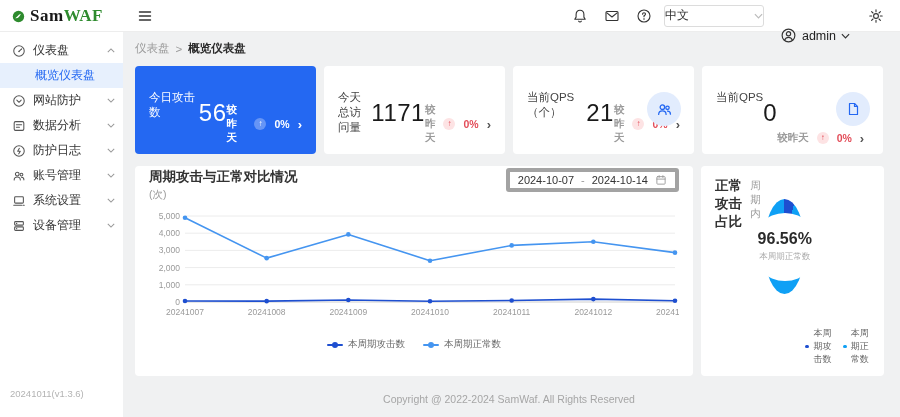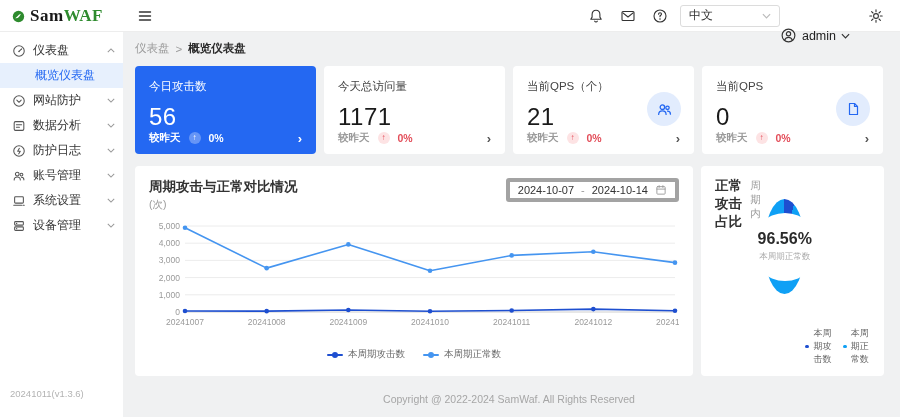--- a/index.html
+++ b/index.html
@@ -10,21 +10,21 @@
   
   .header { height:32px; background:#fff; display:flex; align-items:center; border-bottom:1px solid #ededed; }
   .logo { width:123px; display:flex; align-items:center; gap:5px; padding-left:12px; flex:none; }
   .logo-mark { width:13px; height:13px; flex:none; }
   .logo-text { font-family:"Liberation Serif","DejaVu Serif",serif; font-weight:bold; font-size:17px; letter-spacing:.5px; }
   .logo-sam { color:#1a1a1a; }
   .logo-waf { color:#2e8b2e; }
   .hamburger { margin-left:14px; cursor:pointer; display:flex; align-items:center; }
   .h-spacer { flex:1; }
   .hicon { display:flex; align-items:center; justify-content:center; width:24px; height:24px; margin-right:8px; cursor:pointer; }
-  .lang-select { width:100px; height:22px; border:1px solid #dcdcdc; border-radius:3px; display:flex; align-items:center; padding:0 8px; font-size:12px; color:#333; margin-right:0; cursor:pointer; background:#fff;gap:38px; }
+  .lang-select { width:100px; height:22px; border:1px solid #dcdcdc; border-radius:3px; display:flex; align-items:center; padding:0 0; font-size:12px; color:#333; margin-right:16px; cursor:pointer; background:#fff;gap:38px; }
   .lang-select .lbl { flex:1; }
   .user-chip { display:flex; align-items:center; gap:5px; font-size:12.5px; color:#222; margin-right:14px; cursor:pointer;margin-top:40px; }
   .gear-wrap { margin-right:12px; }
 
   
   .body-row { display:flex; height:385px; }
   .sidebar { width:123px; background:#fff; flex:none; padding-top:6px; position:relative; }
   .nav-item { height:25px; display:flex; align-items:center; gap:7px; padding:0 8px 0 12px; font-size:12px; color:#333; cursor:pointer; }
   .nav-item .nav-label { flex:1; white-space:nowrap; }
   .nav-ic { display:flex; align-items:center; flex:none; }
@@ -33,36 +33,36 @@
   .nav-child.selected { background:#e7f0fd; color:#2468f2; }
   .version { position:absolute; left:10px; bottom:18px; font-size:9.5px; color:#b3b3b3; }
 
   .main { flex:1; display:flex; flex-direction:column; padding:9px 17px 0 12px; overflow:hidden; }
   .breadcrumb { font-size:11.5px; color:#9a9a9a; display:flex; gap:6px; align-items:center; }
   .breadcrumb .cur { color:#2b2b2b; font-weight:bold; }
 
   
   .cards { display:grid; grid-template-columns:repeat(4,1fr); gap:8px; margin-top:10px; }
   .card { background:#fff; border-radius:4px; }
-  .stat { height:88px; padding:13px 14px 9px; position:relative; display:flex; flex-direction:column; }
+  .stat { height:88px; padding:24px 14px 9px; position:relative; display:flex; flex-direction:row; }
   .stat-title { font-size:11.5px; color:#444; }
   .stat-value { font-size:24px; color:#1a1a1a; margin-top:9px; font-weight:500; letter-spacing:.5px; }
   .stat-bottom { margin-top:auto; display:flex; align-items:center; gap:8px; font-size:10.5px; color:#9a9a9a;font-weight:bold; }
   .trend-ic { width:12px; height:12px; border-radius:50%; background:#fde3e4; color:#e34d59; font-size:8px; line-height:12px; text-align:center; flex:none; }
   .cmp-val { color:#e34d59; }
   .chev-r { margin-left:auto; color:#555; font-size:13px; line-height:1; cursor:pointer; }
   .stat.primary { background:#2468f2; }
   .stat.primary .stat-title, .stat.primary .stat-value, .stat.primary .stat-bottom,
   .stat.primary .cmp-val, .stat.primary .chev-r { color:#fff; }
   .stat.primary .trend-ic { background:rgba(255,255,255,.3); color:#fff; }
   .stat-badge { position:absolute; top:26px; right:13px; width:34px; height:34px; border-radius:50%; background:#e2ecfd; display:flex; align-items:center; justify-content:center; }
 
   
   .trend-row { display:flex; gap:8px; margin-top:12px; }
-  .trend-card { flex:1; height:210px; padding:12px 14px 8px; display:flex; flex-direction:column; }
+  .trend-card { flex:1; height:210px; padding:2px 14px 8px; display:flex; flex-direction:column; }
   .trend-head { display:flex; align-items:flex-start; }
   .trend-title { font-size:13.5px; font-weight:bold; color:#333; }
   .trend-unit { font-size:10.5px; color:#9a9a9a; margin-top:2px; }
   .date-range { margin-left:auto; height:24px; border:4px solid #a3a3a3; border-radius:3px; background:#fff; display:flex; align-items:center; gap:7px; padding:0 8px; font-size:11px; color:#333; cursor:pointer; }
   .date-sep { color:#999; }
   .trend-svg-wrap { margin-top:6px; }
   svg text { font-family:"Liberation Sans","DejaVu Sans",sans-serif; }
   .chart-legend { display:flex; justify-content:center; gap:18px; margin-top:2px; font-size:9.5px; color:#666; align-items:center; }
   .lg-item { display:flex; align-items:center; gap:5px; }
   .lg-marker { position:relative; width:16px; height:8px; }

